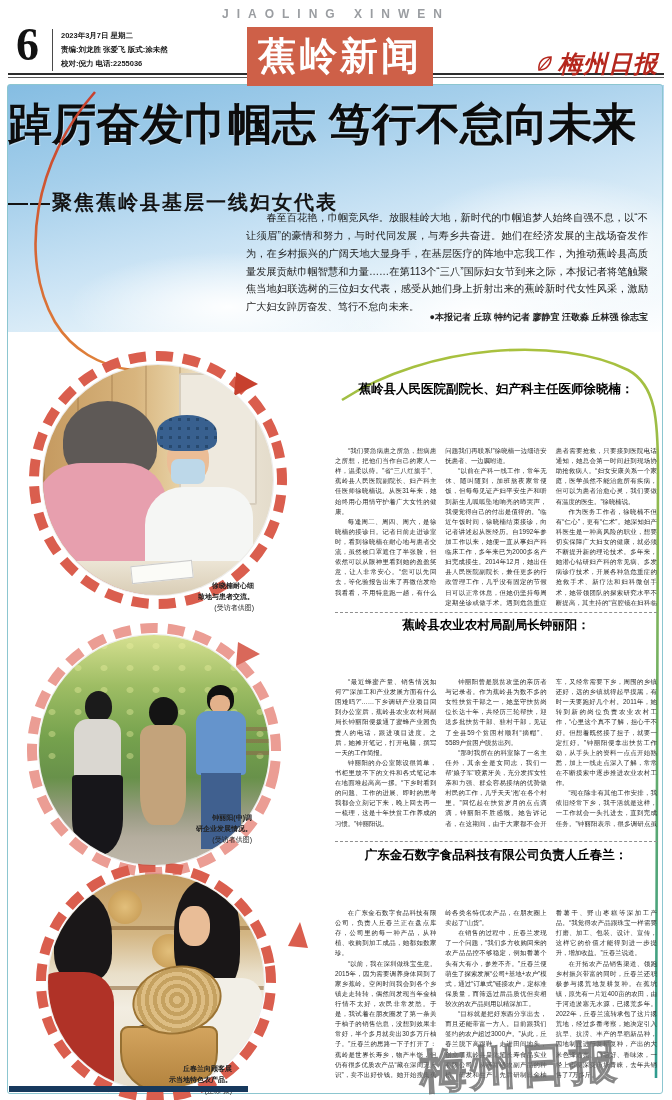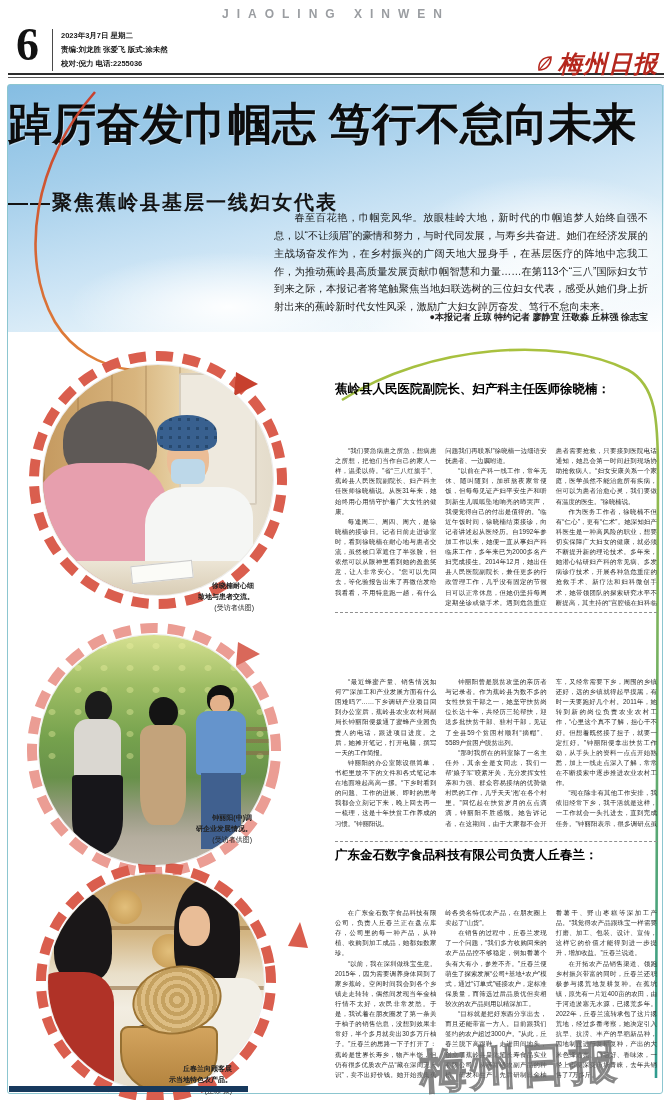--- a/index.html
+++ b/index.html
@@ -27,32 +27,32 @@
   .cloud{position:absolute;border-radius:50%;background:radial-gradient(closest-side,rgba(255,255,255,.95),rgba(255,255,255,0));}
   .c1{right:-40px;top:90px;width:300px;height:150px;}
   .c2{right:60px;top:170px;width:260px;height:120px;}
   .c3{left:60px;bottom:-30px;width:320px;height:110px;}
   .banner-headline{position:absolute;top:10px;left:0;width:100%;
                    font-size:44px;font-weight:900;color:#0c0c0c;letter-spacing:0px;
                    text-shadow:1px 1px 0 rgba(255,255,255,.4);white-space:nowrap;}
   .banner-sub{position:absolute;top:84px;left:0;width:100%;text-align:left;
               font-size:20px;font-weight:bold;color:#141414;letter-spacing:2px;margin-top:20px;}
   .banner-intro{position:absolute;left:238px;right:16px;top:124px;font-size:10.2px;
-                line-height:1.75;text-align:justify;color:#1b1b1b;text-indent:2em;margin-left:28px;}
+                line-height:1.75;text-align:justify;color:#1b1b1b;text-indent:2em;}
   .banner-byline{position:absolute;right:16px;top:226px;font-size:9px;font-weight:bold;color:#222;}
   
   .frame{position:absolute;left:7px;top:84px;width:654px;height:1008px;
          border:1.5px solid #8cc6d0;border-radius:3px;pointer-events:none;z-index:1;}
   .deco{position:absolute;left:0;top:0;z-index:1;pointer-events:none;}
   .bbar{position:absolute;left:9px;top:1086px;width:239px;height:6px;background:#17395d;z-index:5;}
   .wm{position:absolute;left:420px;top:1036px;font-size:46px;font-weight:900;letter-spacing:4px;
       color:rgba(255,255,255,.3);-webkit-text-stroke:1.3px rgba(95,95,95,.75);
       transform:rotate(-3deg);z-index:5;font-family:"Liberation Serif",serif;}
   
-  .kicker{position:absolute;left:335px;width:322px;font-weight:bold;
+  .kicker{position:absolute;left:335px;width:322px;text-align:center;font-weight:bold;
           color:#000;z-index:4;white-space:nowrap;}
   .headline{position:absolute;left:335px;width:322px;text-align:center;font-weight:900;
             color:#050505;z-index:4;white-space:nowrap;font-family:"Liberation Serif",serif;}
   .k1{top:381px;font-size:12.5px;}
   .h1{top:397px;font-size:31px;letter-spacing:4px;}
   .k2{top:617px;font-size:12.5px;}
   .h2{top:632px;font-size:31px;letter-spacing:5px;}
   .k3{top:847px;font-size:12.5px;}
   .h3{top:861px;font-size:31px;letter-spacing:2px;}
   .article-body{position:absolute;left:335px;width:322px;column-count:3;column-gap:9px;
@@ -125,20 +125,21 @@
 
   <div class="mast-en">JIAOLING XINWEN</div>
   <div class="pagenum">6</div>
   <div class="infoblock">
     <div>2023年3月7日 星期二</div>
     <div>责编:刘龙胜 张爱飞 版式:涂未然</div>
     <div>校对:倪力 电话:2255036</div>
   </div>
   <div class="rule"></div>
   <div class="rule2"></div>
+  <div class="masthead">蕉岭新闻</div>
   <div class="brand">
     <svg width="20" height="20" viewBox="0 0 20 20">
       <path d="M4 16 C3 8 8 3 16 3 C16 11 11 16 4 16 Z" fill="none" stroke="#b5271d" stroke-width="1.6"></path>
       <path d="M5 15 C8 11 11 8 15 4" stroke="#b5271d" stroke-width="1.2" fill="none"></path>
     </svg>
     <span>梅州日报</span>
   </div>
 
   <div class="banner">
     <div class="cloud c1"></div>
@@ -236,20 +237,21 @@
   <div class="kicker k1">蕉岭县人民医院副院长、妇产科主任医师徐晓楠：</div>
   <div class="article-body b1">
       <p>“我们要急病患之所急，想病患之所想，把他们当作自己的家人一样，温柔以待。”省“三八红旗手”、蕉岭县人民医院副院长、妇产科主任医师徐晓楠说。从医31年来，她始终用心用情守护着广大女性的健康。</p>
       <p>每逢周二、周四、周六，是徐晓楠的接诊日。记者日前走进诊室时，看到徐晓楠在耐心地与患者交流，虽然被口罩遮住了半张脸，但依然可以从眼神里看到她的盈盈笑意，让人非常安心。“您可以先回去，等化验报告出来了再微信发给我看看，不用特意跑一趟，有什么问题我们再联系!”徐晓楠一边细语安抚患者、一边嘱咐道。</p>
       <p>“以前在产科一线工作，常年无休、随叫随到，加班熬夜家常便饭，但每每见证产妇平安生产和听到新生儿呱呱坠地响亮的啼哭声，我便觉得自己的付出是值得的。”临近午饭时间，徐晓楠结束接诊，向记者讲述起从医经历。自1992年参加工作以来，她便一直从事妇产科临床工作，多年来已为2000多名产妇完成接生。2014年12月，她出任县人民医院副院长，兼任更多的行政管理工作，几乎没有固定的节假日可以正常休息，但她仍坚持每周定期坐诊或做手术。遇到危急重症患者需要抢救，只要接到医院电话通知，她总会第一时间赶到现场协助抢救病人。“妇女安康关系一个家庭，医学虽然不能治愈所有疾病，但可以为患者治愈心灵，我们要做有温度的医生。”徐晓楠说。</p>
       <p>作为医务工作者，徐晓楠不但有“仁心”，更有“仁术”。她深知妇产科医生是一种高风险的职业，想要切实保障广大妇女的健康，就必须不断提升新的理论技术。多年来，她潜心钻研妇产科的常见病、多发病诊疗技术，开展各种急危重症的抢救手术、新疗法和妇科微创手术，她带领团队的探索研究水平不断提高，其主持的“宫腔镜在妇科临床中的应用”获得蕉岭县科技进步三等奖。</p>
     </div>
 
   <div class="sep sep1"></div>
 
+  <div class="kicker k2">蕉岭县农业农村局副局长钟丽阳：</div>
   <div class="article-body b2">
       <p>“最近蜂蜜产量、销售情况如何?”“深加工和产业发展方面有什么困难吗?”……下乡调研产业项目回到办公室后，蕉岭县农业农村局副局长钟丽阳便拨通了蜜蜂产业园负责人的电话，跟进项目进度。之后，她摊开笔记，打开电脑，撰写一天的工作简报。</p>
       <p>钟丽阳的办公室陈设很简单，书柜里放不下的文件和各式笔记本在地面堆起高高一摞。“下乡时看到的问题、工作的进展、即时的思考我都会立刻记下来，晚上回去再一一梳理，这是十年扶贫工作养成的习惯。”钟丽阳说。</p>
       <p>钟丽阳曾是脱贫攻坚的亲历者与记录者。作为蕉岭县为数不多的女性扶贫干部之一，她坚守扶贫岗位长达十年，共经历三轮帮扶，迎送多批扶贫干部、驻村干部，见证了全县59个贫困村顺利“摘帽”、5589户贫困户脱贫出列。</p>
       <p>“那时我所在的科室除了一名主任外，其余全是女同志，我们一帮‘娘子军’咬紧牙关，充分发挥女性亲和力强、群众容易接纳的优势做村民的工作，几乎天天‘泡’在各个村里。”回忆起在扶贫岁月的点点滴滴，钟丽阳不胜感慨。她告诉记者，在这期间，由于大家都不会开车，又经常需要下乡，周围的乡镇还好，远的乡镇就得起早摸黑，有时一天要跑好几个村。2011年，她转到新的岗位负责农业农村工作，“心里这个真不了解，担心干不好。但想着既然接了担子，就要一定扛好。”钟丽阳便拿出扶贫工作劲，从手头上的资料一点点开始熟悉，加上一线走点深入了解，常常在不断摸索中逐步推进农业农村工作。</p>
       <p>“现在除非有其他工作安排，我依旧经常下乡，我干活就是这样，一工作就会一头扎进去，直到完成任务。”钟丽阳表示，很多调研点虽然已经是“老朋友”了，但她每到一处都要实地察看、心里有数，在希望的田野上继续书写巾帼担当。</p>
     </div>
 
   <div class="sep sep2"></div>
 

